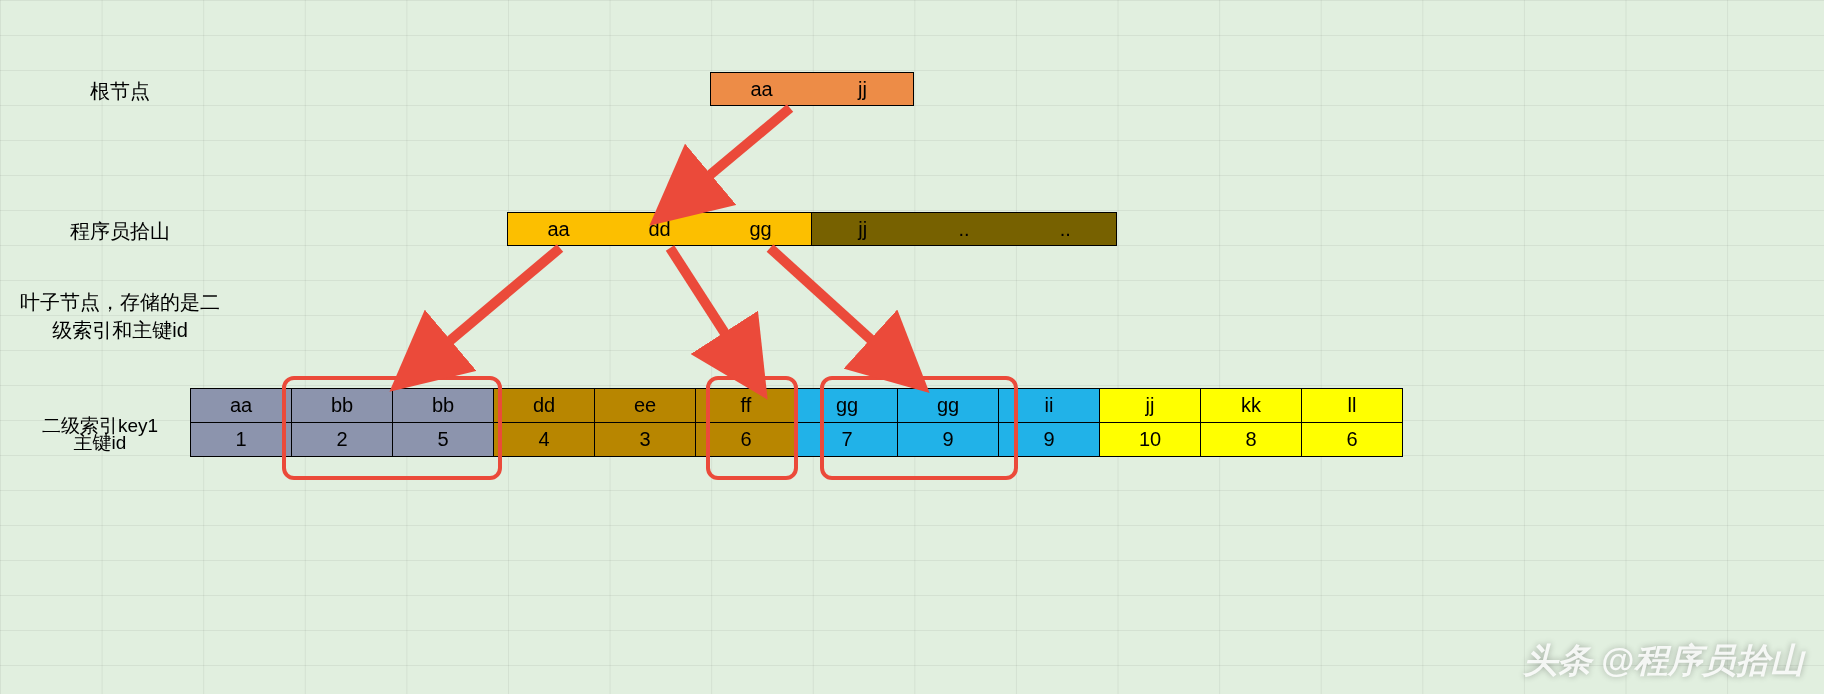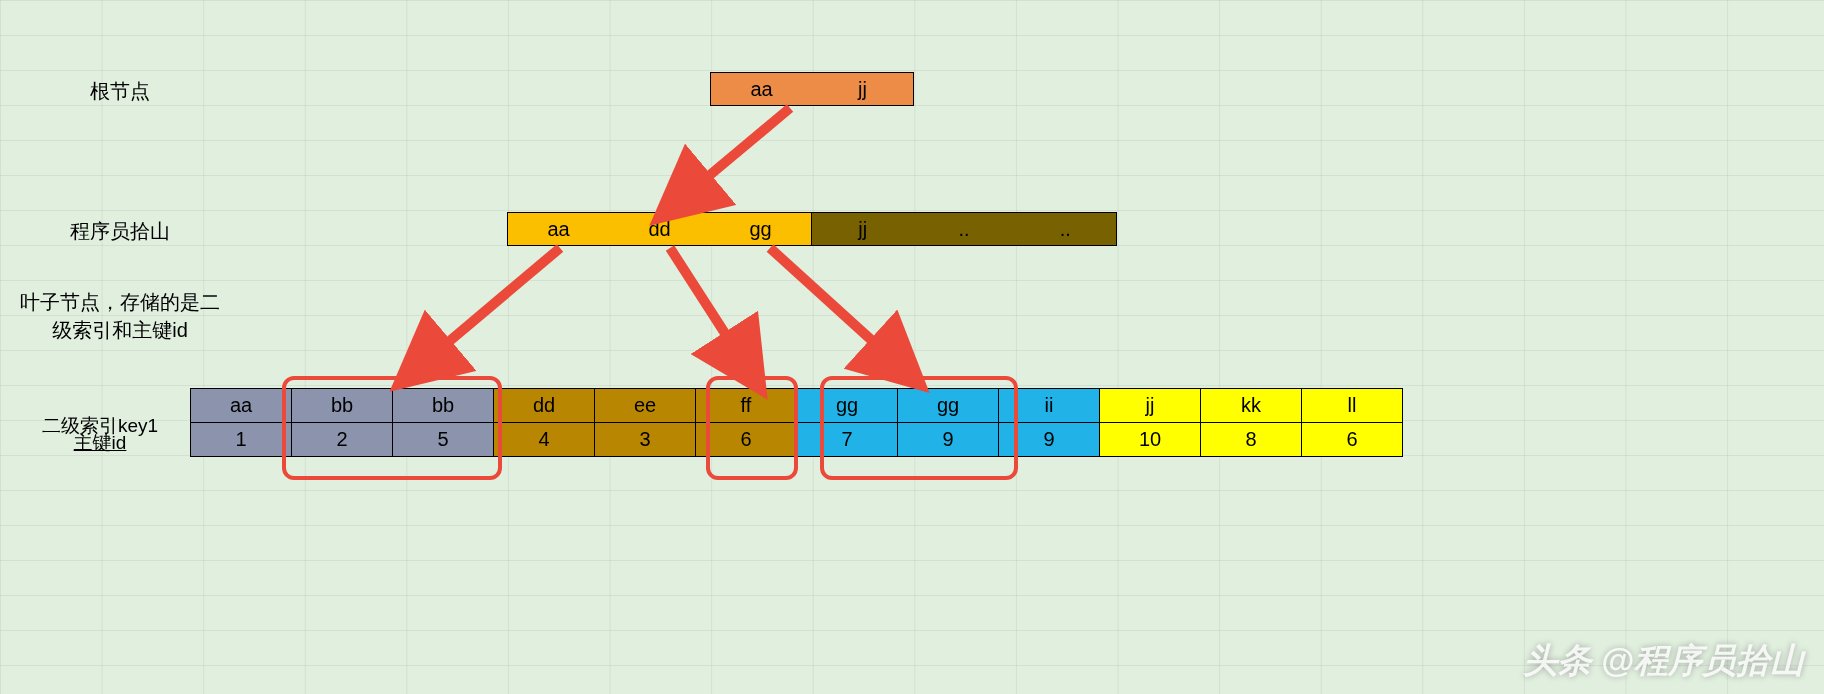--- a/index.html
+++ b/index.html
@@ -108,21 +108,21 @@
 </div>
 <div class="node mid-right" style="left:812px; top:212px; width:305px; border-left:none;">
   <div>jj</div>
   <div>..</div>
   <div>..</div>
 </div>
 
 <div class="label" style="left:20px; top:288px; width:200px; line-height:28px;">叶子节点，存储的是二级索引和主键id</div>
 
 <div class="rowlabel" style="left:10px; top:395px;margin-top:18px;">二级索引key1</div>
-<div class="rowlabel" style="left:10px; top:430px;text-decoration:underline;">主键id</div>
+<div class="rowlabel" style="left:10px; top:430px;">主键id</div>
 
 <table class="leaftable" style="left:190px; top:388px;">
   <tbody>
       <tr>
     <td class="g1">aa</td>
     <td class="g1">bb</td>
     <td class="g1">bb</td>
     <td class="g2">dd</td>
     <td class="g2">ee</td>
     <td class="g2">ff</td>

